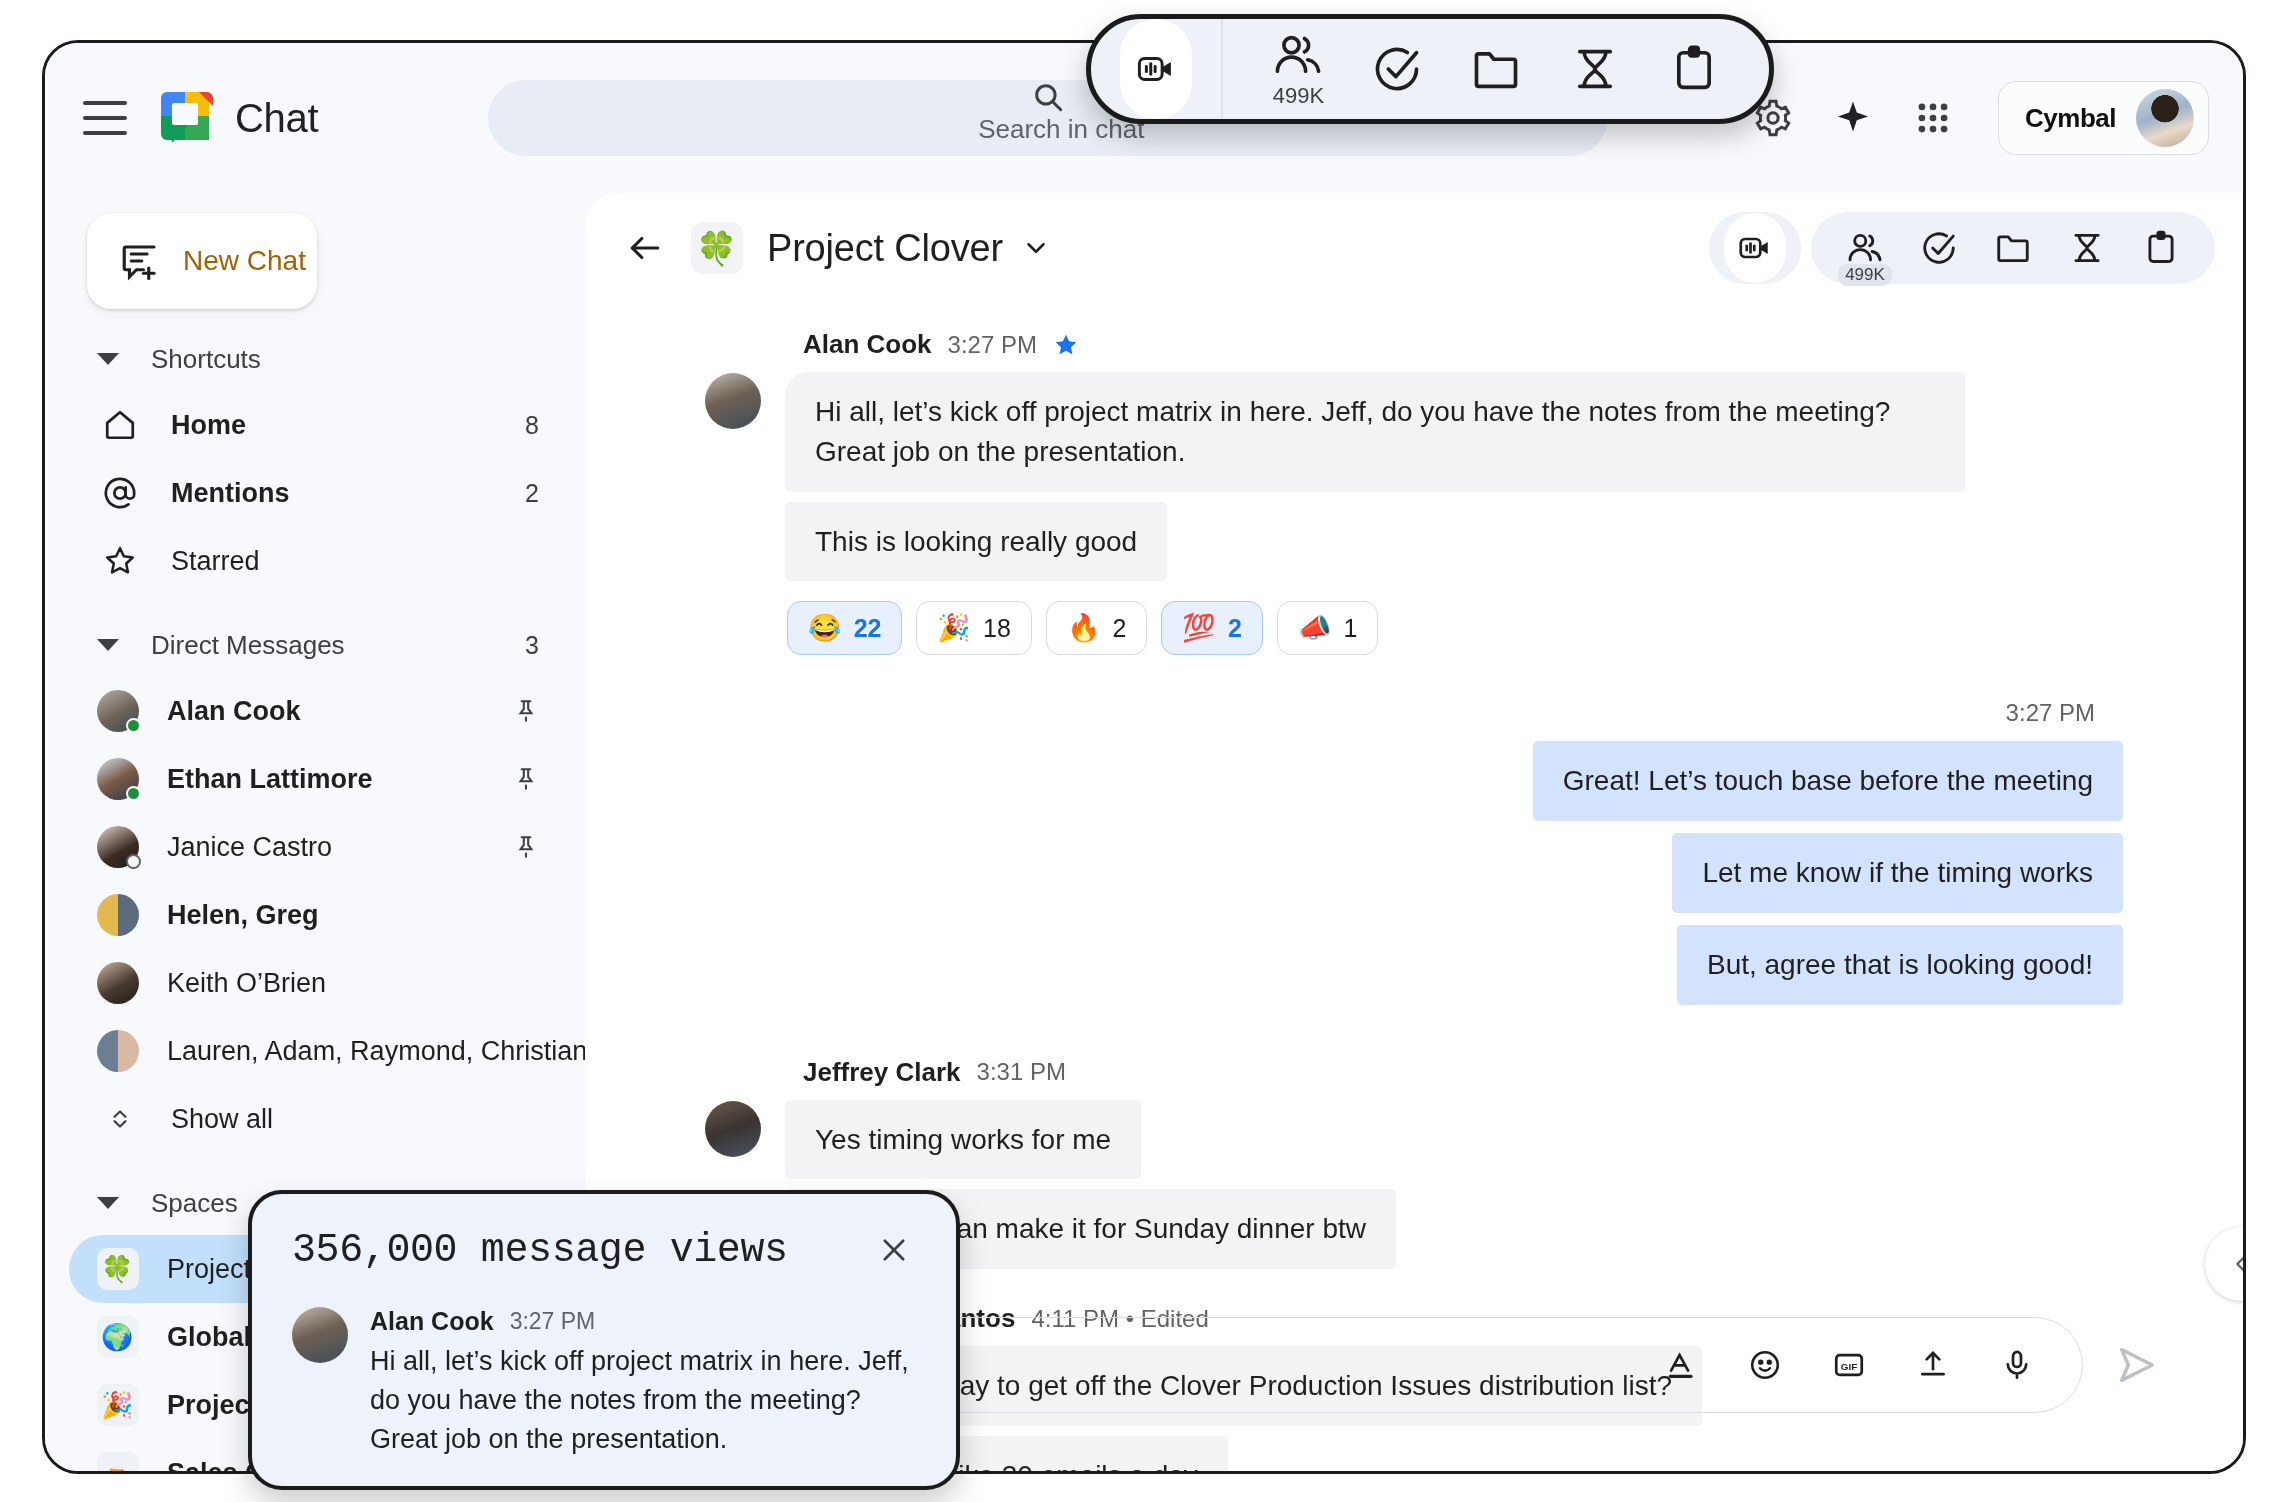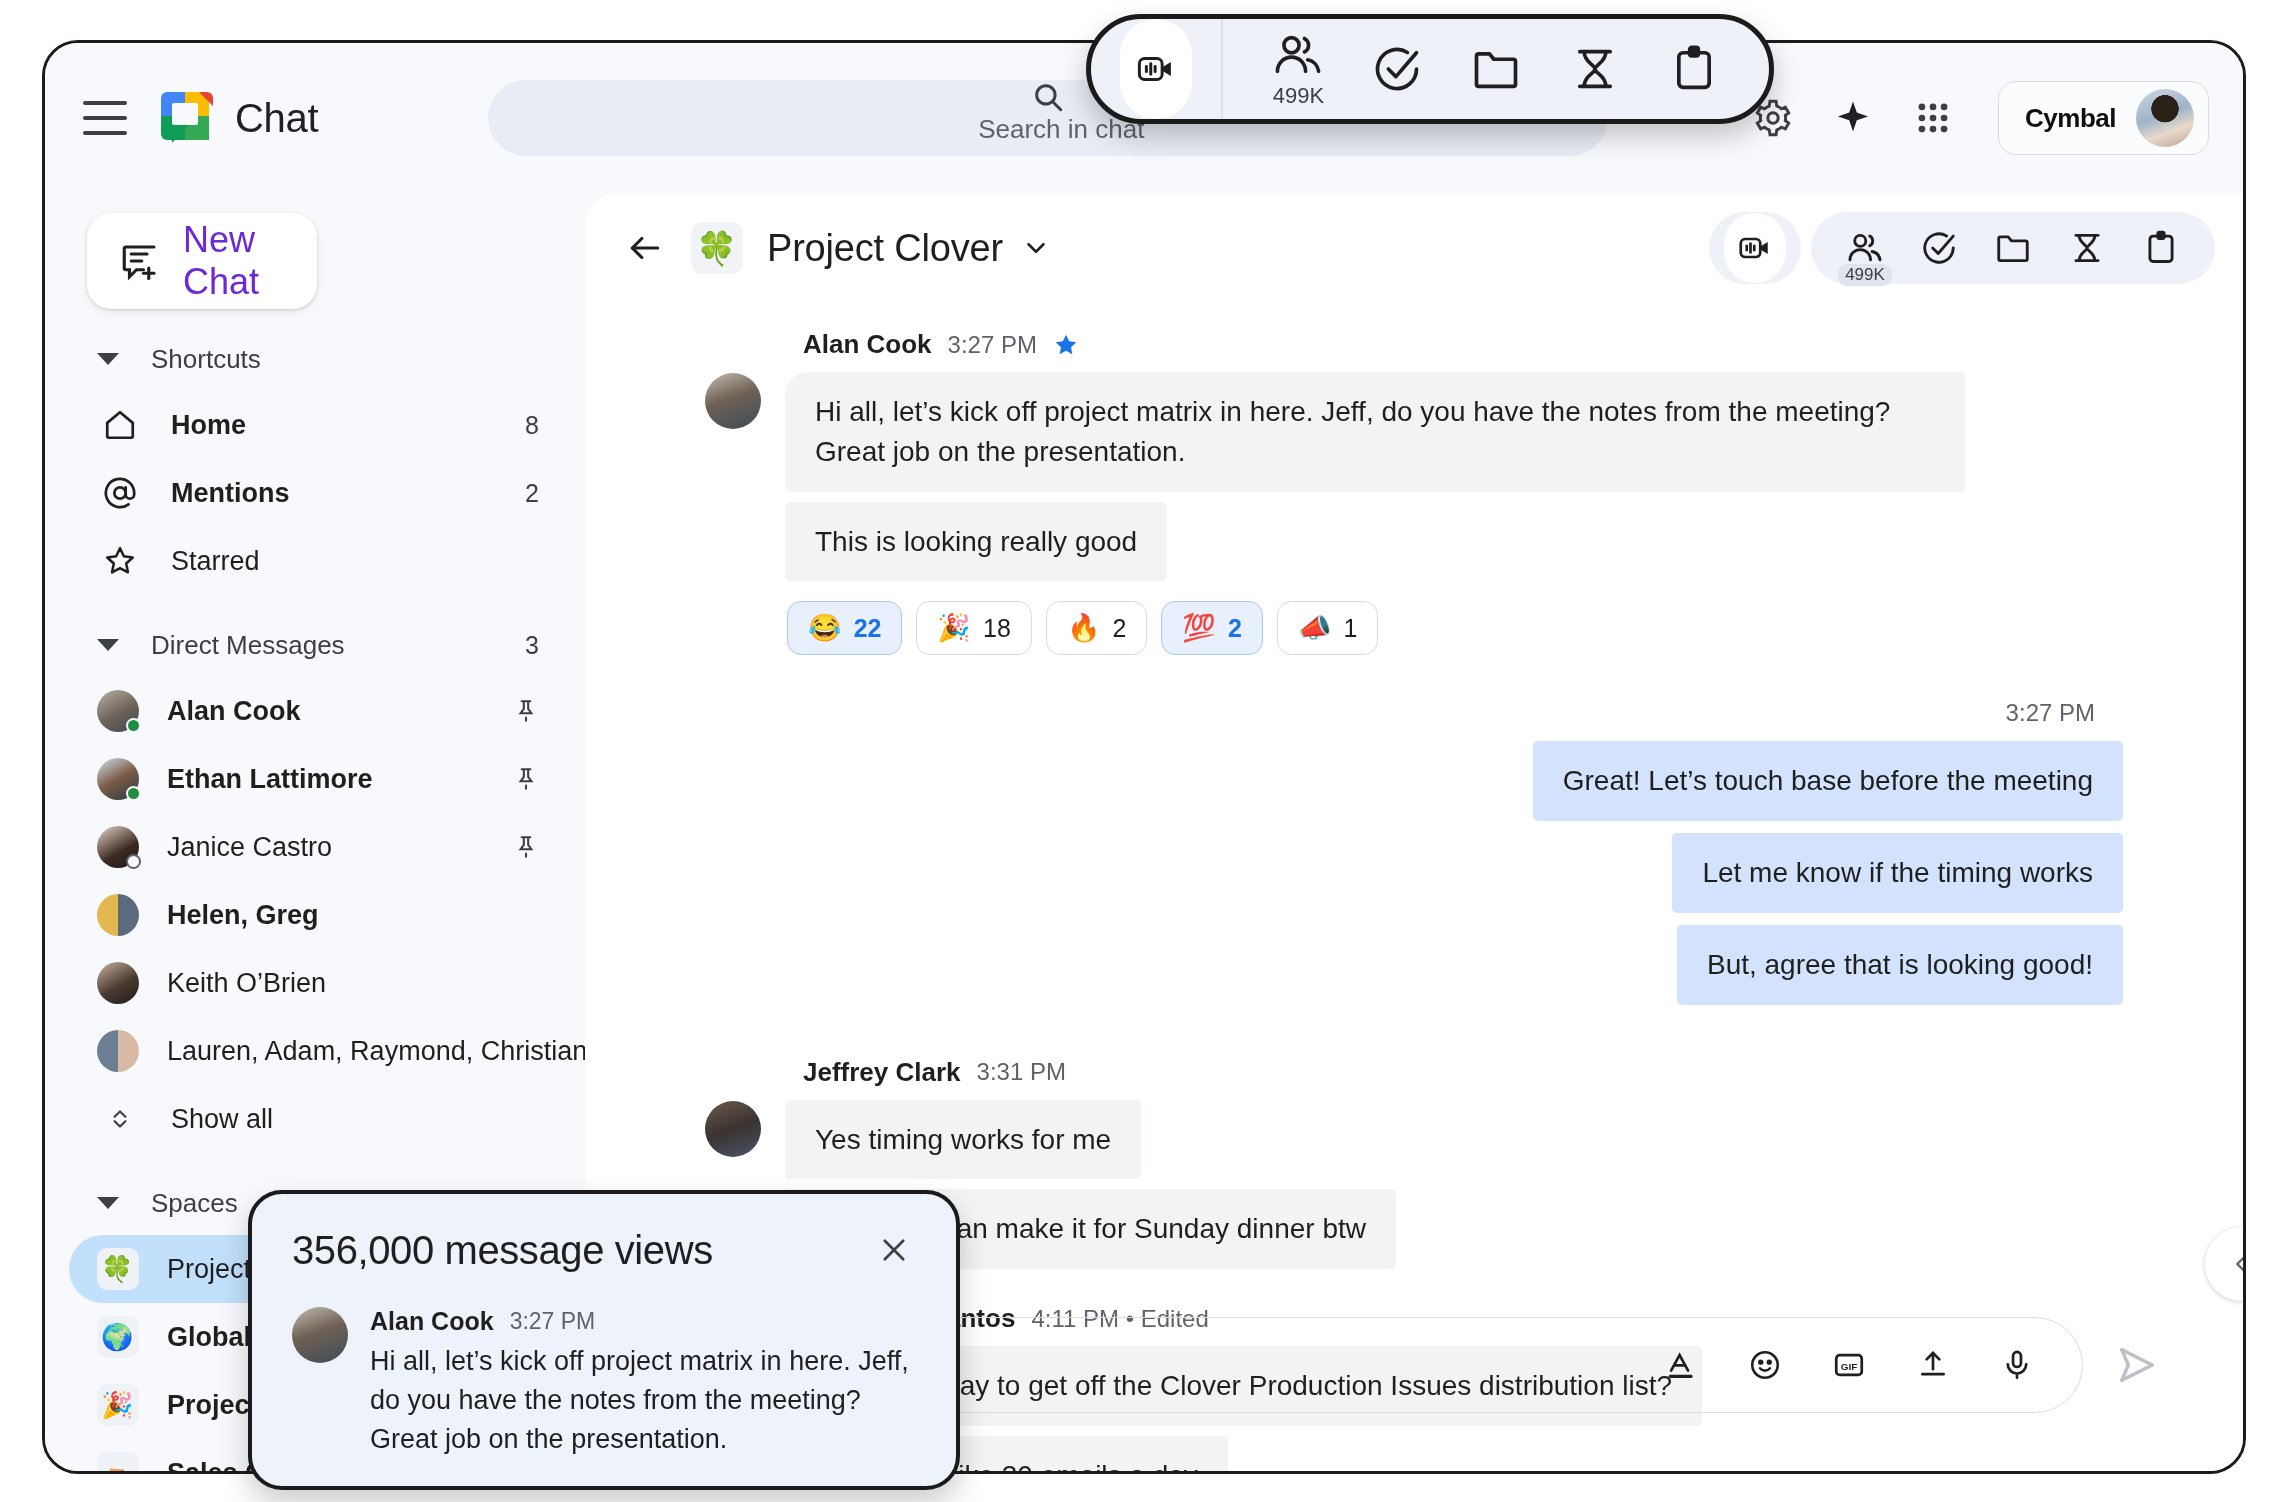--- a/index.html
+++ b/index.html
@@ -76,21 +76,21 @@
   }
   #new-chat-btn {
     margin: 20px 0 0 18px;
     width: 230px; height: 96px;
     background: #ffffff;
     border-radius: 24px;
     box-shadow: 0 1px 3px rgba(0,0,0,.15), 0 4px 10px rgba(0,0,0,.06);
     display: flex; align-items: center; gap: 22px;
     padding-left: 32px; cursor: pointer;
   }
-  #new-chat-label { font-size: 36px; color: #6d28d9; }
+  #new-chat-label { font-size: 28px; color: #a16207; }
 
   .section-head {
     display: flex; align-items: center;
     height: 64px; margin-top: 18px; padding-left: 28px;
     cursor: pointer;
   }
   .caret { width: 0; height: 0; border-left: 11px solid transparent; border-right: 11px solid transparent; border-top: 12px solid #3c4043; }
   .section-title { margin-left: 32px; font-size: 26px; color: #3c4043; }
   .section-count { margin-left: auto; margin-right: 22px; font-size: 25px; color: #3c4043; }
 
@@ -217,21 +217,21 @@
   
   #views-card {
     position: absolute; left: 248px; top: 1190px;
     width: 712px; height: 300px;
     background: #eef2fa;
     border: 4px solid #1b1b1b;
     border-radius: 34px;
     box-shadow: 0 14px 30px rgba(0,0,0,.2);
     padding: 34px 40px;
   }
-  #views-head { display: flex; align-items: flex-start; }
+  #views-head { display: flex; align-items: flex-start; font-family: Liberation Mono, monospace; }
   #views-title { font-size: 40px; color: #1f1f1f; letter-spacing: -0.4px; }
   #views-close { margin-left: auto; width: 44px; height: 44px; display: flex; align-items: center; justify-content: center; cursor: pointer; }
   #views-body { display: flex; margin-top: 34px; }
   #views-avatar { width: 56px; height: 56px; border-radius: 50%; margin-right: 22px; flex: none; background-size: cover; background-position: center; }
   #views-meta { display: flex; align-items: center; gap: 16px; margin-bottom: 6px; }
   #views-author { font-size: 25px; font-weight: 700; color: #1f1f1f; }
   #views-time { font-size: 23px; color: #5f6368; }
   #views-text { font-size: 27px; line-height: 1.45; color: #1f1f1f; max-width: 580px; }
 
   svg { display: block; }

